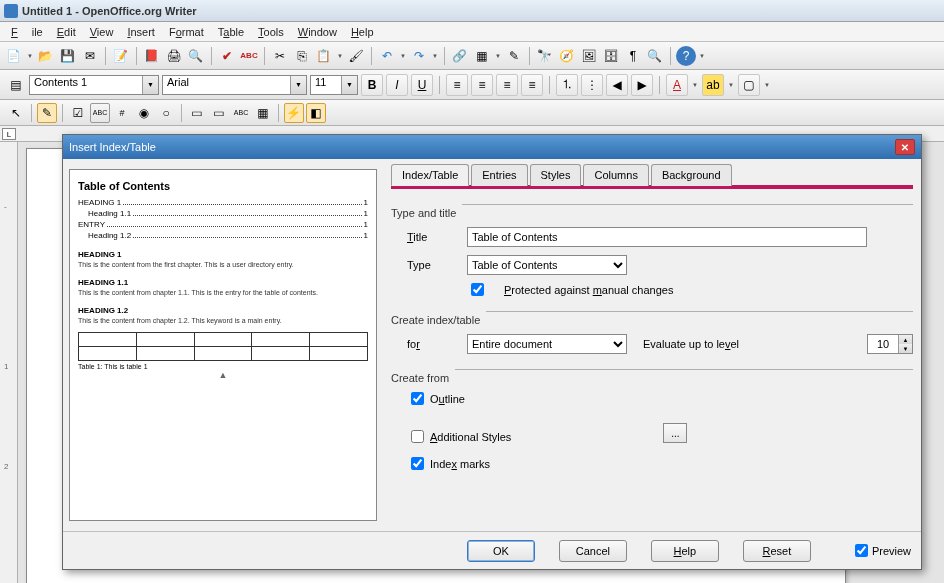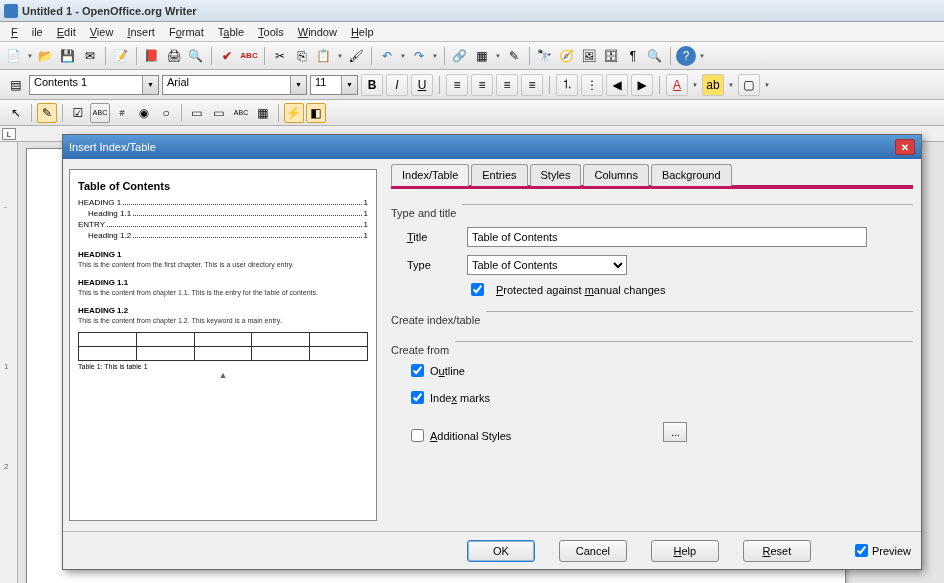--- a/index.html
+++ b/index.html
@@ -59,21 +59,21 @@
 .tabs { display: flex; gap: 0; border-bottom: 4px solid #be185d; }
 .tab-btn { padding: 4px 10px; font-size: 11px; border: 1px solid #999; border-bottom: none; background: #e8e8e8; margin-right: 2px; position: relative; top: 1px; border-radius: 3px 3px 0 0; }
 .tab-btn.active { background: #f0f0f0; border-bottom: 1px solid #f0f0f0; }
 .fieldset-label { font-size: 11px; color: #333; margin-top: 18px; }
 .fieldset-line { display: flex; align-items: center; }
 .fieldset-line .hr { flex: 1; height: 1px; background: #b0b0b0; margin-left: 6px; }
 .row { display: flex; align-items: center; margin: 8px 0 0 16px; }
 .row .lbl { width: 60px; font-size: 11px; }
 .row input[type=text] { flex: 1; height: 20px; border: 1px solid #888; padding: 0 4px; font-size: 11px; max-width: 400px; }
 .row select { width: 160px; height: 20px; border: 1px solid #888; font-size: 11px; background: #fff; }
-.chk-row { display: flex; align-items: center; margin: 8px 0 0 80px; font-size: 11px; gap: 12px; }
+.chk-row { display: flex; align-items: center; margin: 8px 0 0 80px; font-size: 11px; gap: 20px; }
 .chk-row2 { display: flex; align-items: flex-end; margin: 8px 0 0 20px; font-size: 11px; gap: 6px; }
 .spin { display: inline-flex; border: 1px solid #888; height: 20px; }
 .spin input { width: 30px; border: none; text-align: center; font-size: 11px; }
 .spin .btns { display: flex; flex-direction: column; }
 .spin .btns span { width: 14px; height: 10px; background: linear-gradient(#f0f0f0,#d8d8d8); border-left: 1px solid #999; font-size: 6px; display: flex; align-items: center; justify-content: center; }
 .small-btn { width: 24px; height: 20px; border: 1px solid #888; background: linear-gradient(#fafafa,#e4e4e4); font-size: 10px; }
 
 .dlg-buttons { height: 38px; border-top: 1px solid #c0c0c0; display: flex; align-items: center; justify-content: flex-end; padding: 0 10px; gap: 24px; }
 .btn { min-width: 68px; height: 22px; border: 1px solid #888; background: linear-gradient(#fafafa,#e4e4e4); font-size: 11px; border-radius: 3px; }
 .btn.default { border: 1px solid #3a78c2; box-shadow: 0 0 0 1px #8ab4e0 inset; }
@@ -286,38 +286,51 @@
       </div>
       <div class="chk-row">
         <input type="checkbox" checked="" style="">
         <span><u>P</u>rotected against <u>m</u>anual changes</span>
       </div>
 
       <div class="fieldset-line">
           <span class="fieldset-label">Create index/table</span>
           <span class="hr"></span>
         </div>
+      <div class="row">
+        <span class="lbl">fo<u>r</u></span>
+        <select><option>Entire document</option></select>
+        <span style="margin-left:16px;font-size:11px;">Evaluate up to le<u>v</u>el</span>
+        <span style="margin-left:auto;"></span>
+        <span class="spin">
+          <input value="10" style="">
+          <span class="btns">
+              <span>▲</span>
+              <span>▼</span>
+            </span>
+        </span>
+      </div>
 
       <div class="fieldset-line">
           <span class="fieldset-label">Create from</span>
           <span class="hr"></span>
         </div>
       <div class="chk-row2">
         <input type="checkbox" checked="" style="">
         <span>O<u>u</u>tline</span>
       </div>
-      <div class="chk-row2" style="margin-top:14px;">
-        <input type="checkbox" checked="" style="">
-        <span>Inde<u>x</u> marks</span>
-      </div>
       <div class="chk-row2" style="margin-top:18px;">
         <input type="checkbox" style="">
         <span><u>A</u>dditional Styles</span>
         <span style="margin-left:140px;"></span>
         <button class="small-btn">...</button>
+      </div>
+      <div class="chk-row2" style="margin-top:14px;">
+        <input type="checkbox" checked="" style="">
+        <span>Inde<u>x</u> marks</span>
       </div>
     </div>
   </div>
   <div class="dlg-buttons">
     <button class="btn default">OK</button>
     <button class="btn">Cancel</button>
     <button class="btn"><u>H</u>elp</button>
     <button class="btn"><u>R</u>eset</button>
     <label class="prev-chk">
       <input type="checkbox" checked="" style="">

